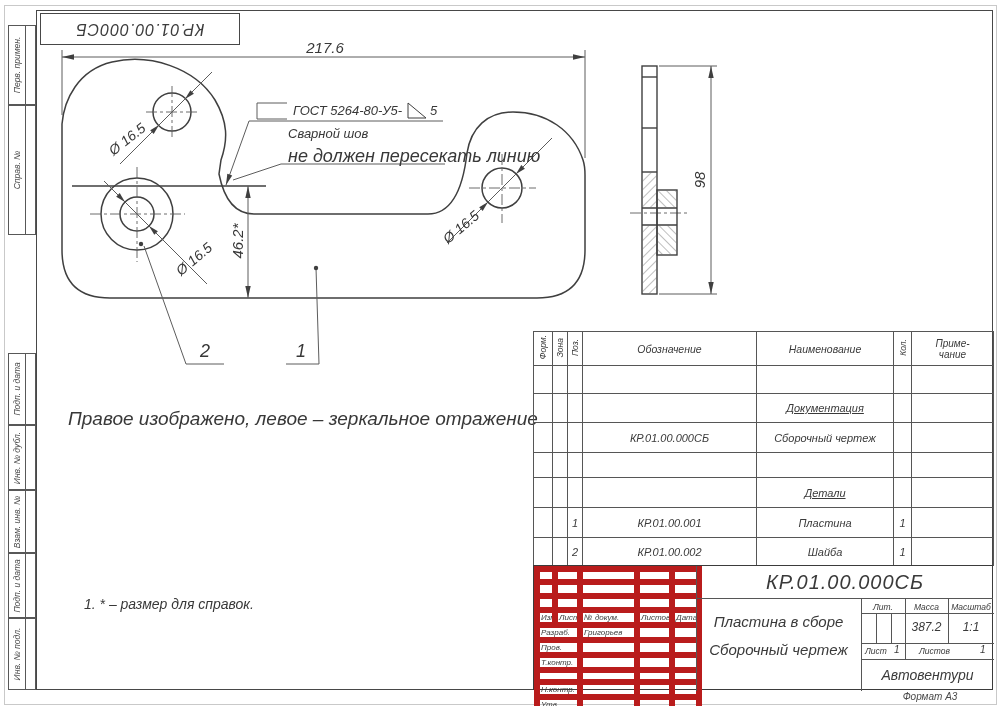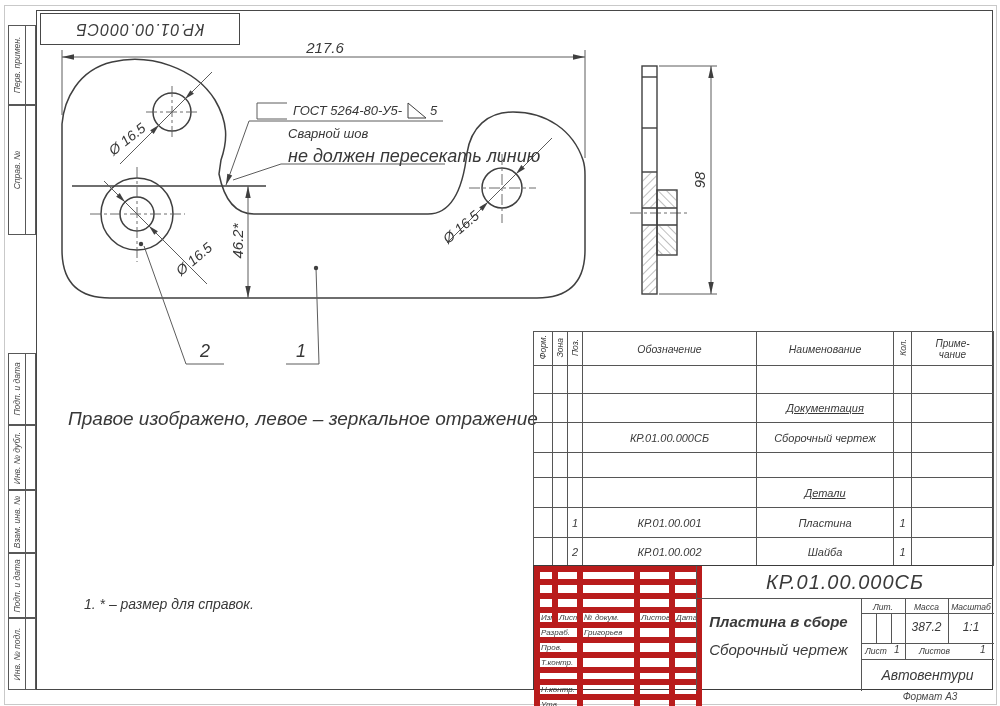--- a/index.html
+++ b/index.html
@@ -359,21 +359,21 @@
     <div class="vl" style="left:327px;top:33px;height:92px;"></div>
     <div class="hl" style="left:327px;top:47px;width:133px;"></div>
     <div class="hl" style="left:327px;top:77px;width:133px;"></div>
     <div class="hl" style="left:327px;top:93px;width:133px;"></div>
     <div class="vl" style="left:371px;top:33px;height:60px;"></div>
     <div class="vl" style="left:414px;top:33px;height:44px;"></div>
     <div class="vl" style="left:342px;top:47px;height:30px;"></div>
     <div class="vl" style="left:357px;top:47px;height:30px;"></div>
 
     <div class="abs" style="left:162px;top:33px;width:165px;height:92px;">
-      <div class="abs" style="left:0;top:14px;width:100%;text-align:center;font-size:15px;font-weight:bold;">Пластина в сборе</div>
+      <div class="abs" style="left:0;top:14px;width:100%;text-align:center;font-size:15px;">Пластина в сборе</div>
       <div class="abs" style="left:0;top:42px;width:100%;text-align:center;font-size:15px;">Сборочный чертеж</div>
     </div>
 
     <div class="small" style="left:327px;top:36px;width:44px;text-align:center;">Лит.</div>
     <div class="small" style="left:371px;top:36px;width:43px;text-align:center;">Масса</div>
     <div class="small" style="left:414px;top:36px;width:46px;text-align:center;">Масштаб</div>
     <div class="val" style="left:371px;top:54px;width:43px;text-align:center;">387.2</div>
     <div class="val" style="left:414px;top:54px;width:46px;text-align:center;">1:1</div>
 
     <div class="small" style="left:331px;top:80px;">Лист</div>

